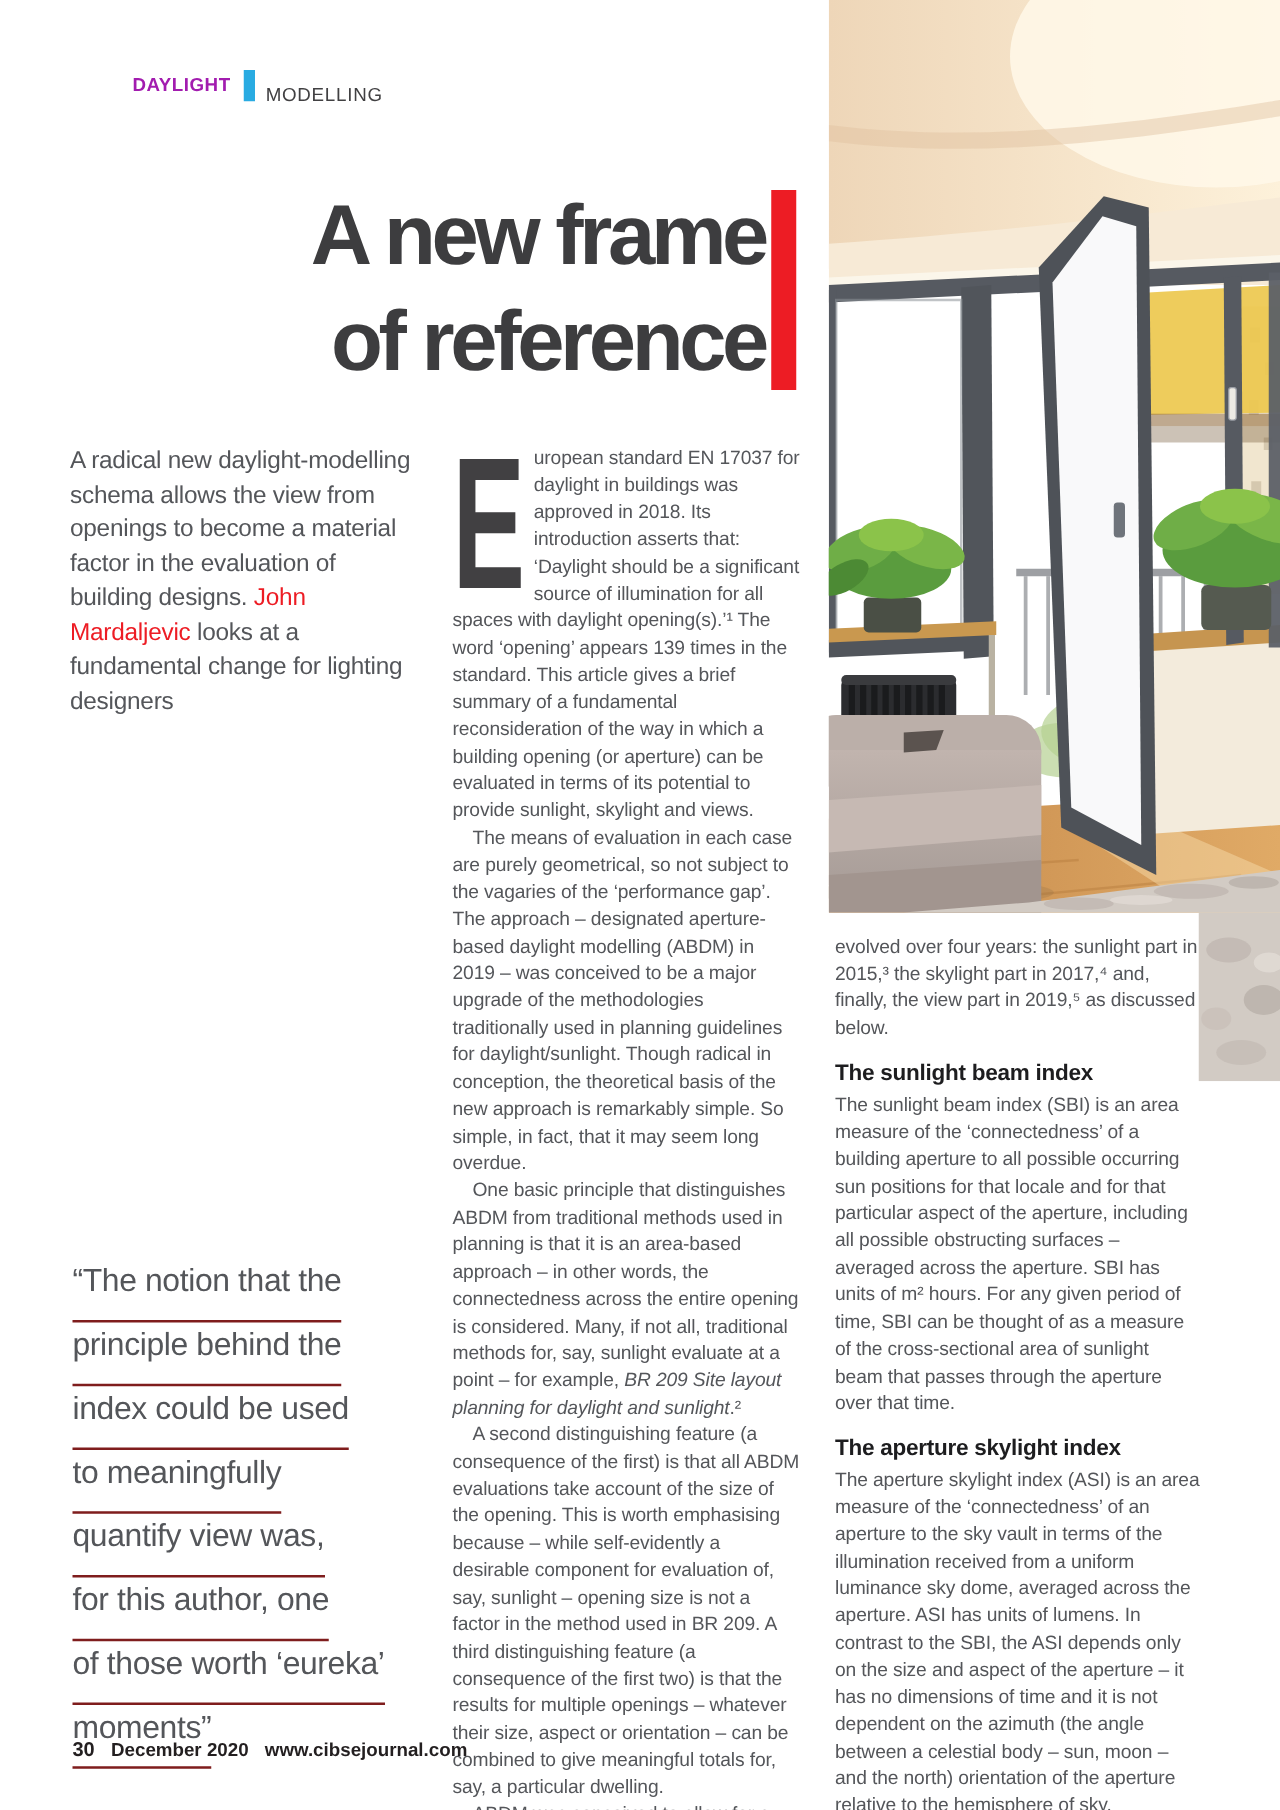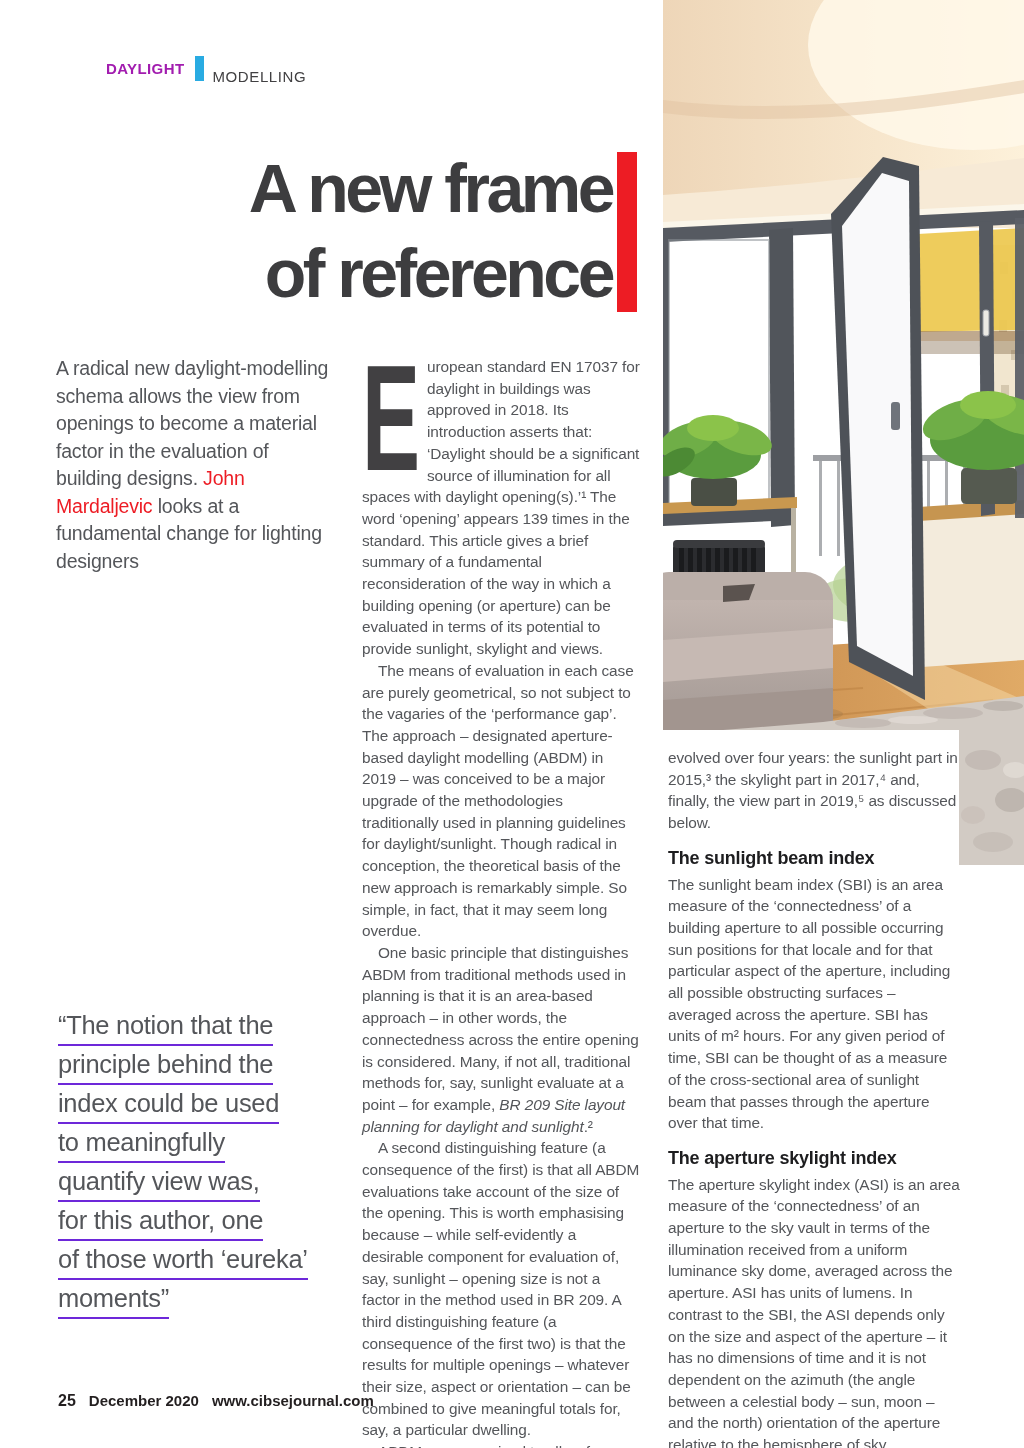--- a/index.html
+++ b/index.html
@@ -45,22 +45,22 @@
   }
   .ital { font-style:italic; }
 
   
   .pull-quote {
     position:absolute; top:1010px; left:58px; width:282px;
     font-size:25.5px; color:#54565a; letter-spacing:-.3px;
   }
   .pq-line { margin-bottom:3px; }
   .pq-line span {
-    display:inline-block; line-height:30px; padding-bottom:4px;
-    border-bottom:2px solid #6d28d9;
+    display:inline-block; line-height:30px; padding-bottom:16px;
+    border-bottom:2px solid #7f1d1d;
   }
 
   
   .footer {
     position:absolute; top:1392px; left:58px; display:flex; align-items:baseline; gap:13px;
     font-size:15px; color:#231f20;
   }
   .footer .pagenum { font-weight:bold; font-size:16px; }
   .footer .issue { font-weight:bold; }
   .footer .site { font-weight:bold; }
@@ -108,21 +108,21 @@
     <div class="pq-line"><span>principle behind the</span></div>
     <div class="pq-line"><span>index could be used</span></div>
     <div class="pq-line"><span>to meaningfully</span></div>
     <div class="pq-line"><span>quantify view was,</span></div>
     <div class="pq-line"><span>for this author, one</span></div>
     <div class="pq-line"><span>of those worth ‘eureka’</span></div>
     <div class="pq-line"><span>moments”</span></div>
   </div>
 
   <div class="footer">
-    <span class="pagenum">25</span>
+    <span class="pagenum">30</span>
     <span class="issue">December 2020</span>
     <span class="site">www.cibsejournal.com</span>
   </div>
 
   <svg class="photo" viewBox="0 0 361 865" aria-hidden="true">
     <defs>
       <linearGradient id="ceilG" x1="0" y1="0" x2="1" y2="0">
         <stop offset="0" stop-color="#eed6b8"></stop>
           <stop offset="1" stop-color="#fdf1da"></stop>
       </linearGradient>

